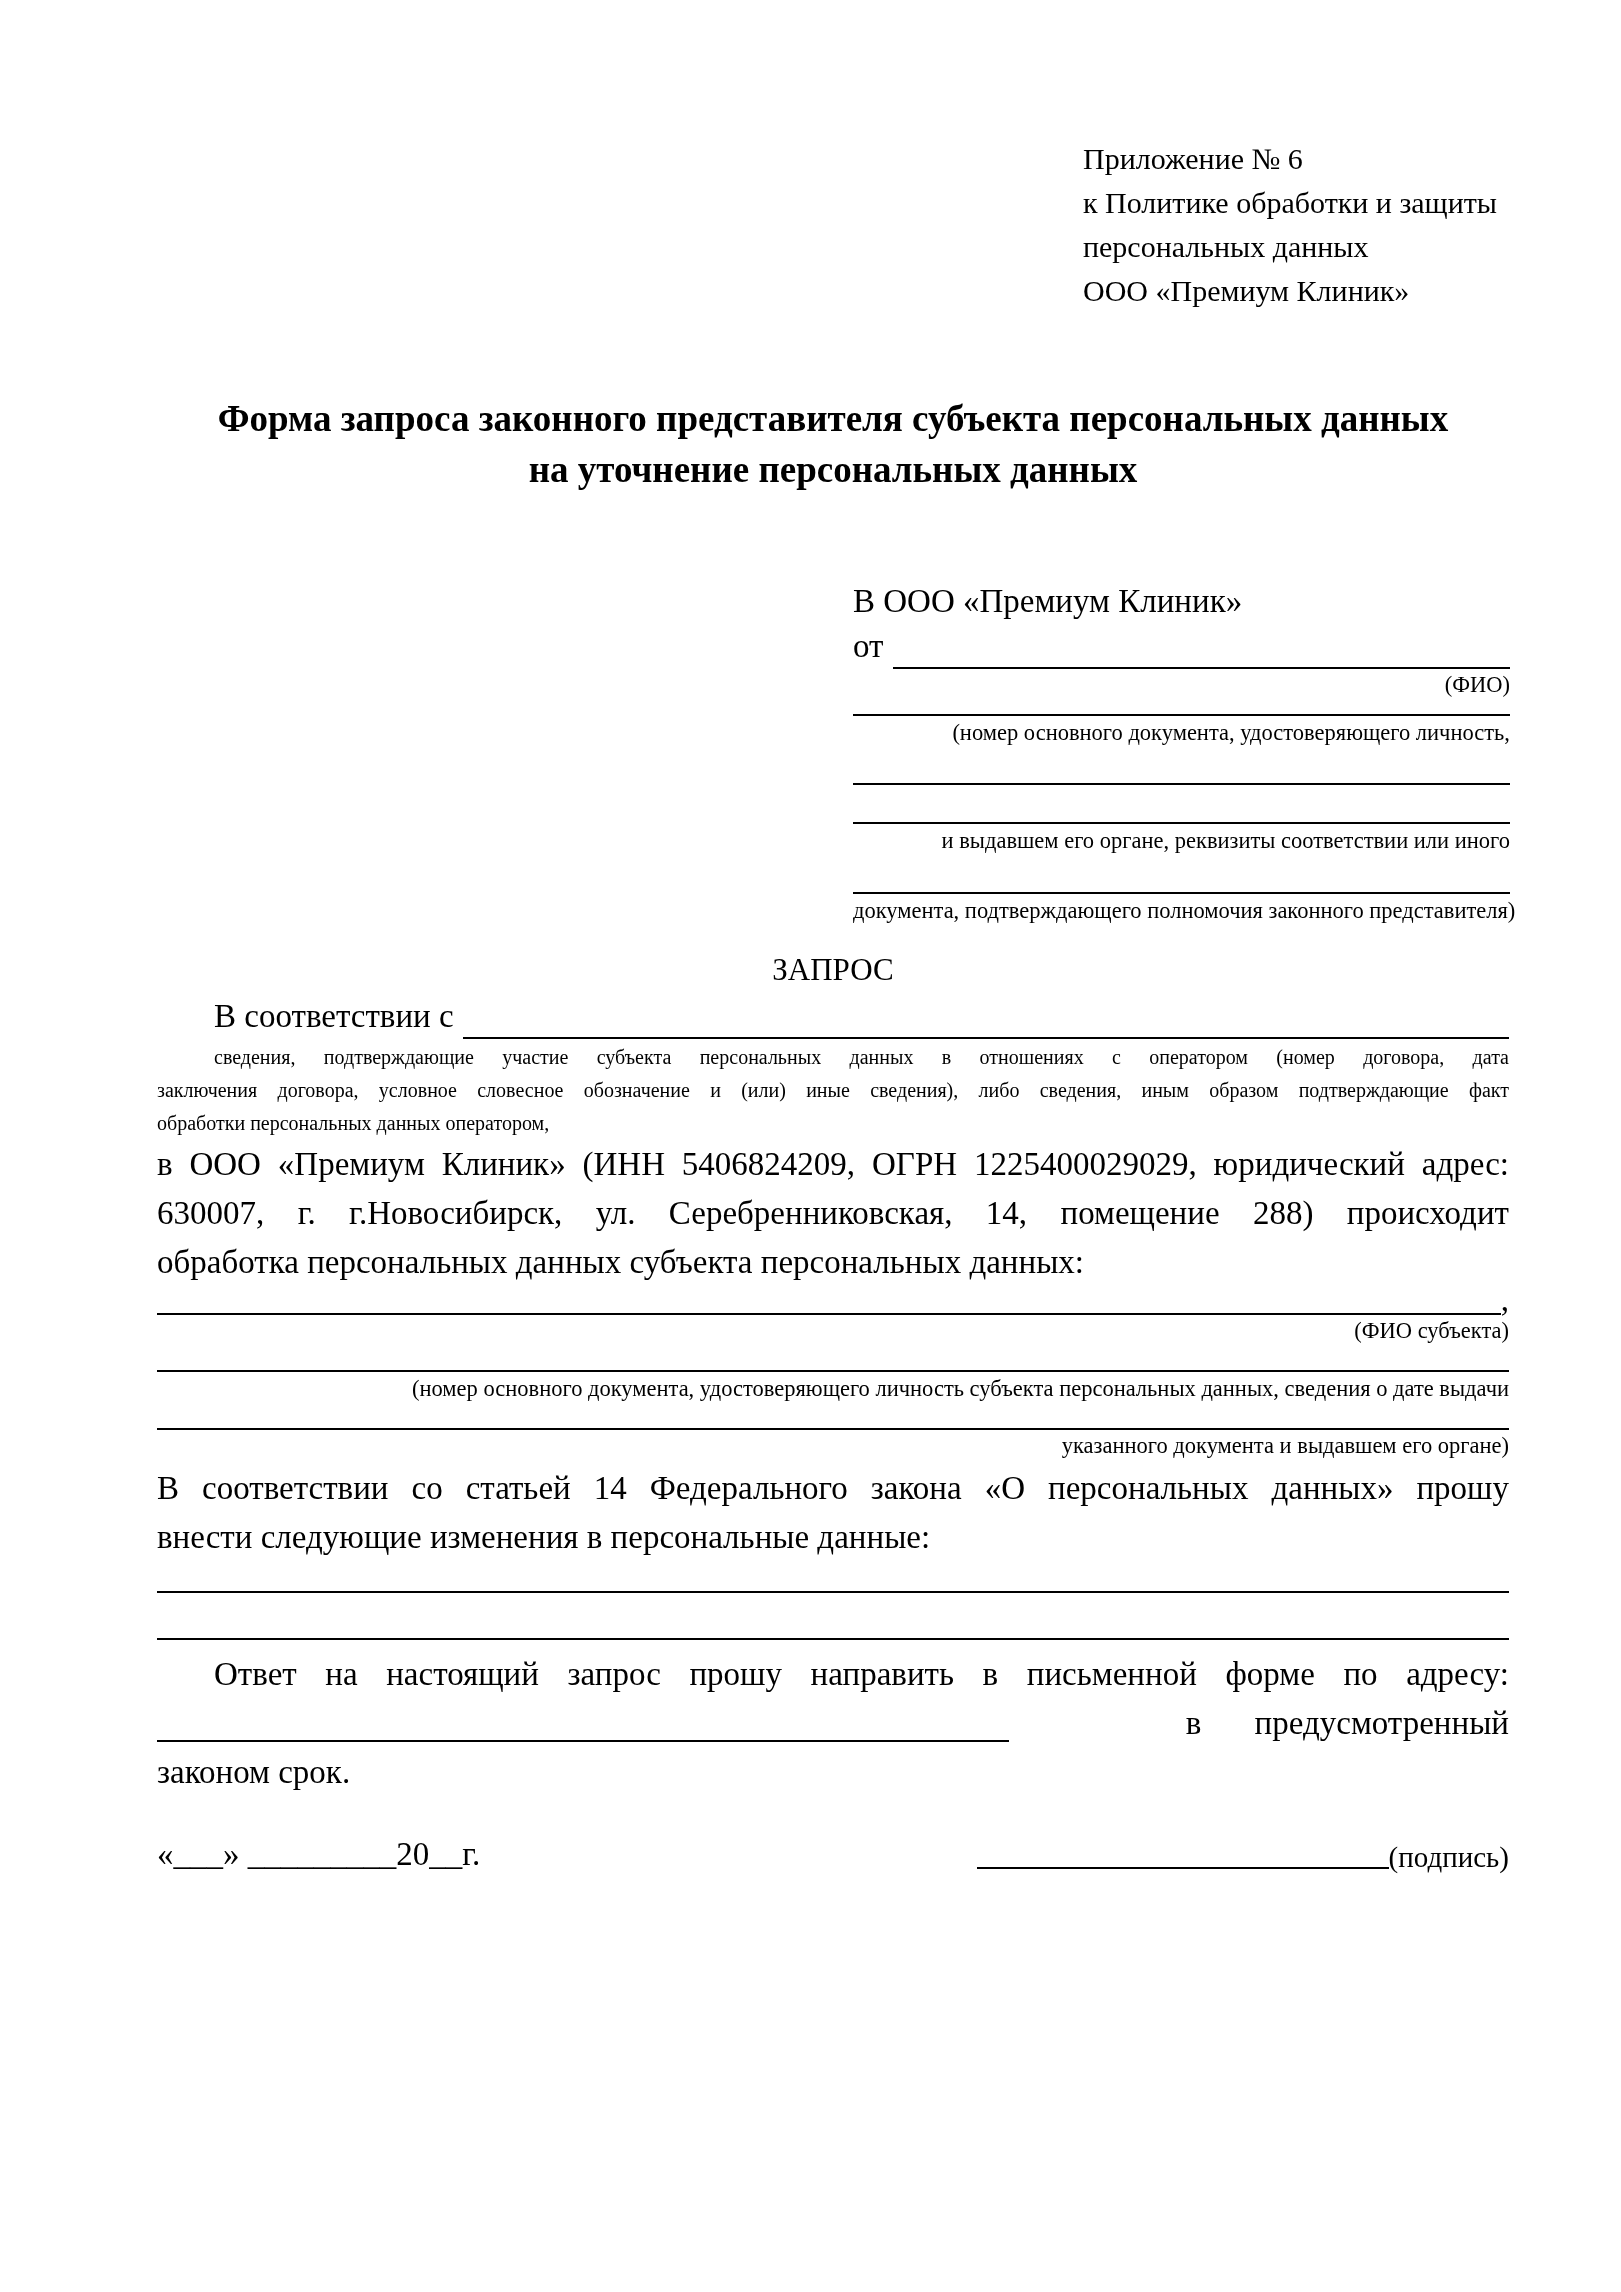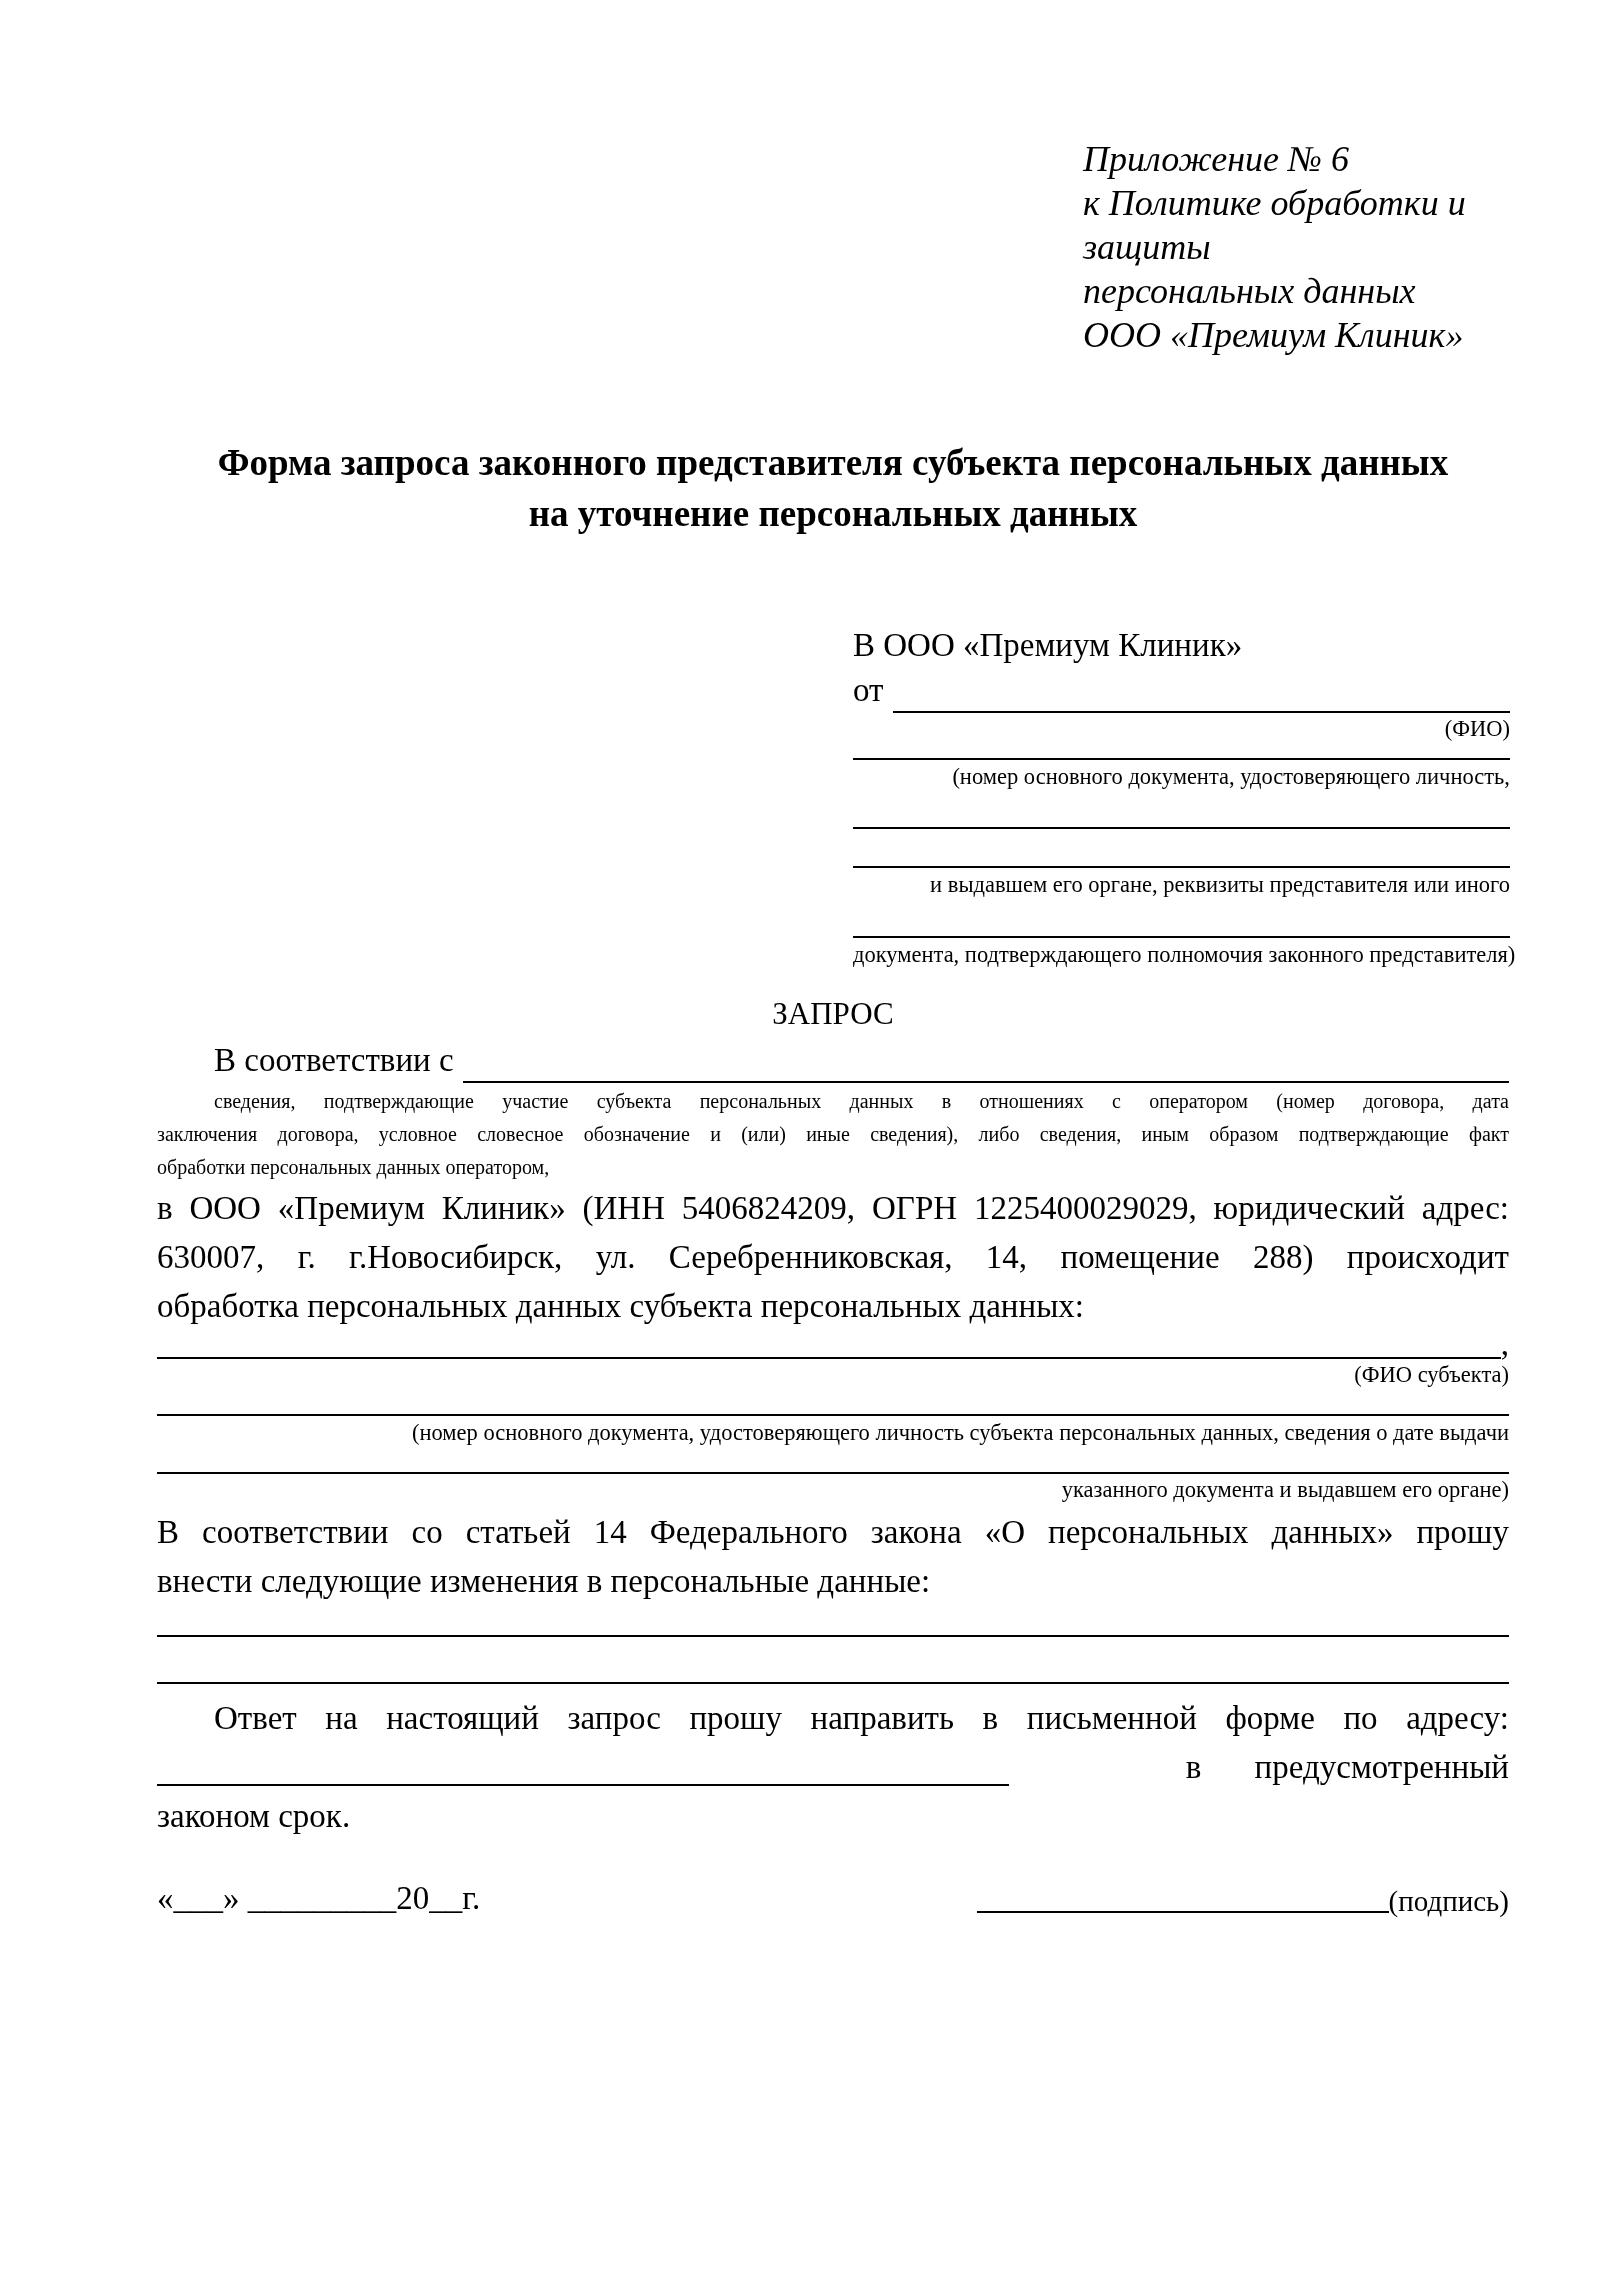--- a/index.html
+++ b/index.html
@@ -9,21 +9,21 @@
     height: 2293px;
     margin: 0 auto;
     background: #ffffff;
     color: #000000;
     font-family: "Liberation Serif", "DejaVu Serif", serif;
     padding: 0 112px 0 157px;
     box-sizing: border-box;
     overflow: hidden;
   }
   
-  .appendix { margin: 137px 0 0 926px; font-size: 36px; line-height: 44px; font-style: italic; }
+  .appendix { margin: 137px 0 0 926px; font-size: 30px; line-height: 44px; }
   
   .doc-title { margin-top: 80px; text-align: center; font-weight: bold; font-size: 37px; line-height: 51px; }
   
   .addressee { margin: 84px 0 8px 696px; width: 657px; font-size: 33px; line-height: 45px; }
   .from-row { display: flex; align-items: stretch; }
   .from-row .fill { flex: 1; border-bottom: 2.9px solid #000; margin-left: 9.8px; }
   .cap { font-size: 22.5px; line-height: 27.4px; text-align: right; white-space: nowrap; }
   .fio-cap { margin-top: 2px; }
   .fgroup { margin-top: 37px; }
   .fgroup.first { margin-top: 15.7px; }
@@ -83,21 +83,21 @@
 
     <div class="fgroup first">
       <div class="fline"></div>
       <div class="cap">(номер основного документа, удостоверяющего личность,</div>
     </div>
     <div class="fgroup">
       <div class="fline"></div>
     </div>
     <div class="fgroup">
       <div class="fline"></div>
-      <div class="cap">и выдавшем его органе, реквизиты представителя или иного</div>
+      <div class="cap">и выдавшем его органе, реквизиты соответствии или иного</div>
     </div>
     <div class="fgroup">
       <div class="fline"></div>
       <div class="cap">документа, подтверждающего полномочия законного представителя)</div>
     </div>
   </div>
 
   <div class="zapros">ЗАПРОС</div>
 
   <div class="basis-row">

